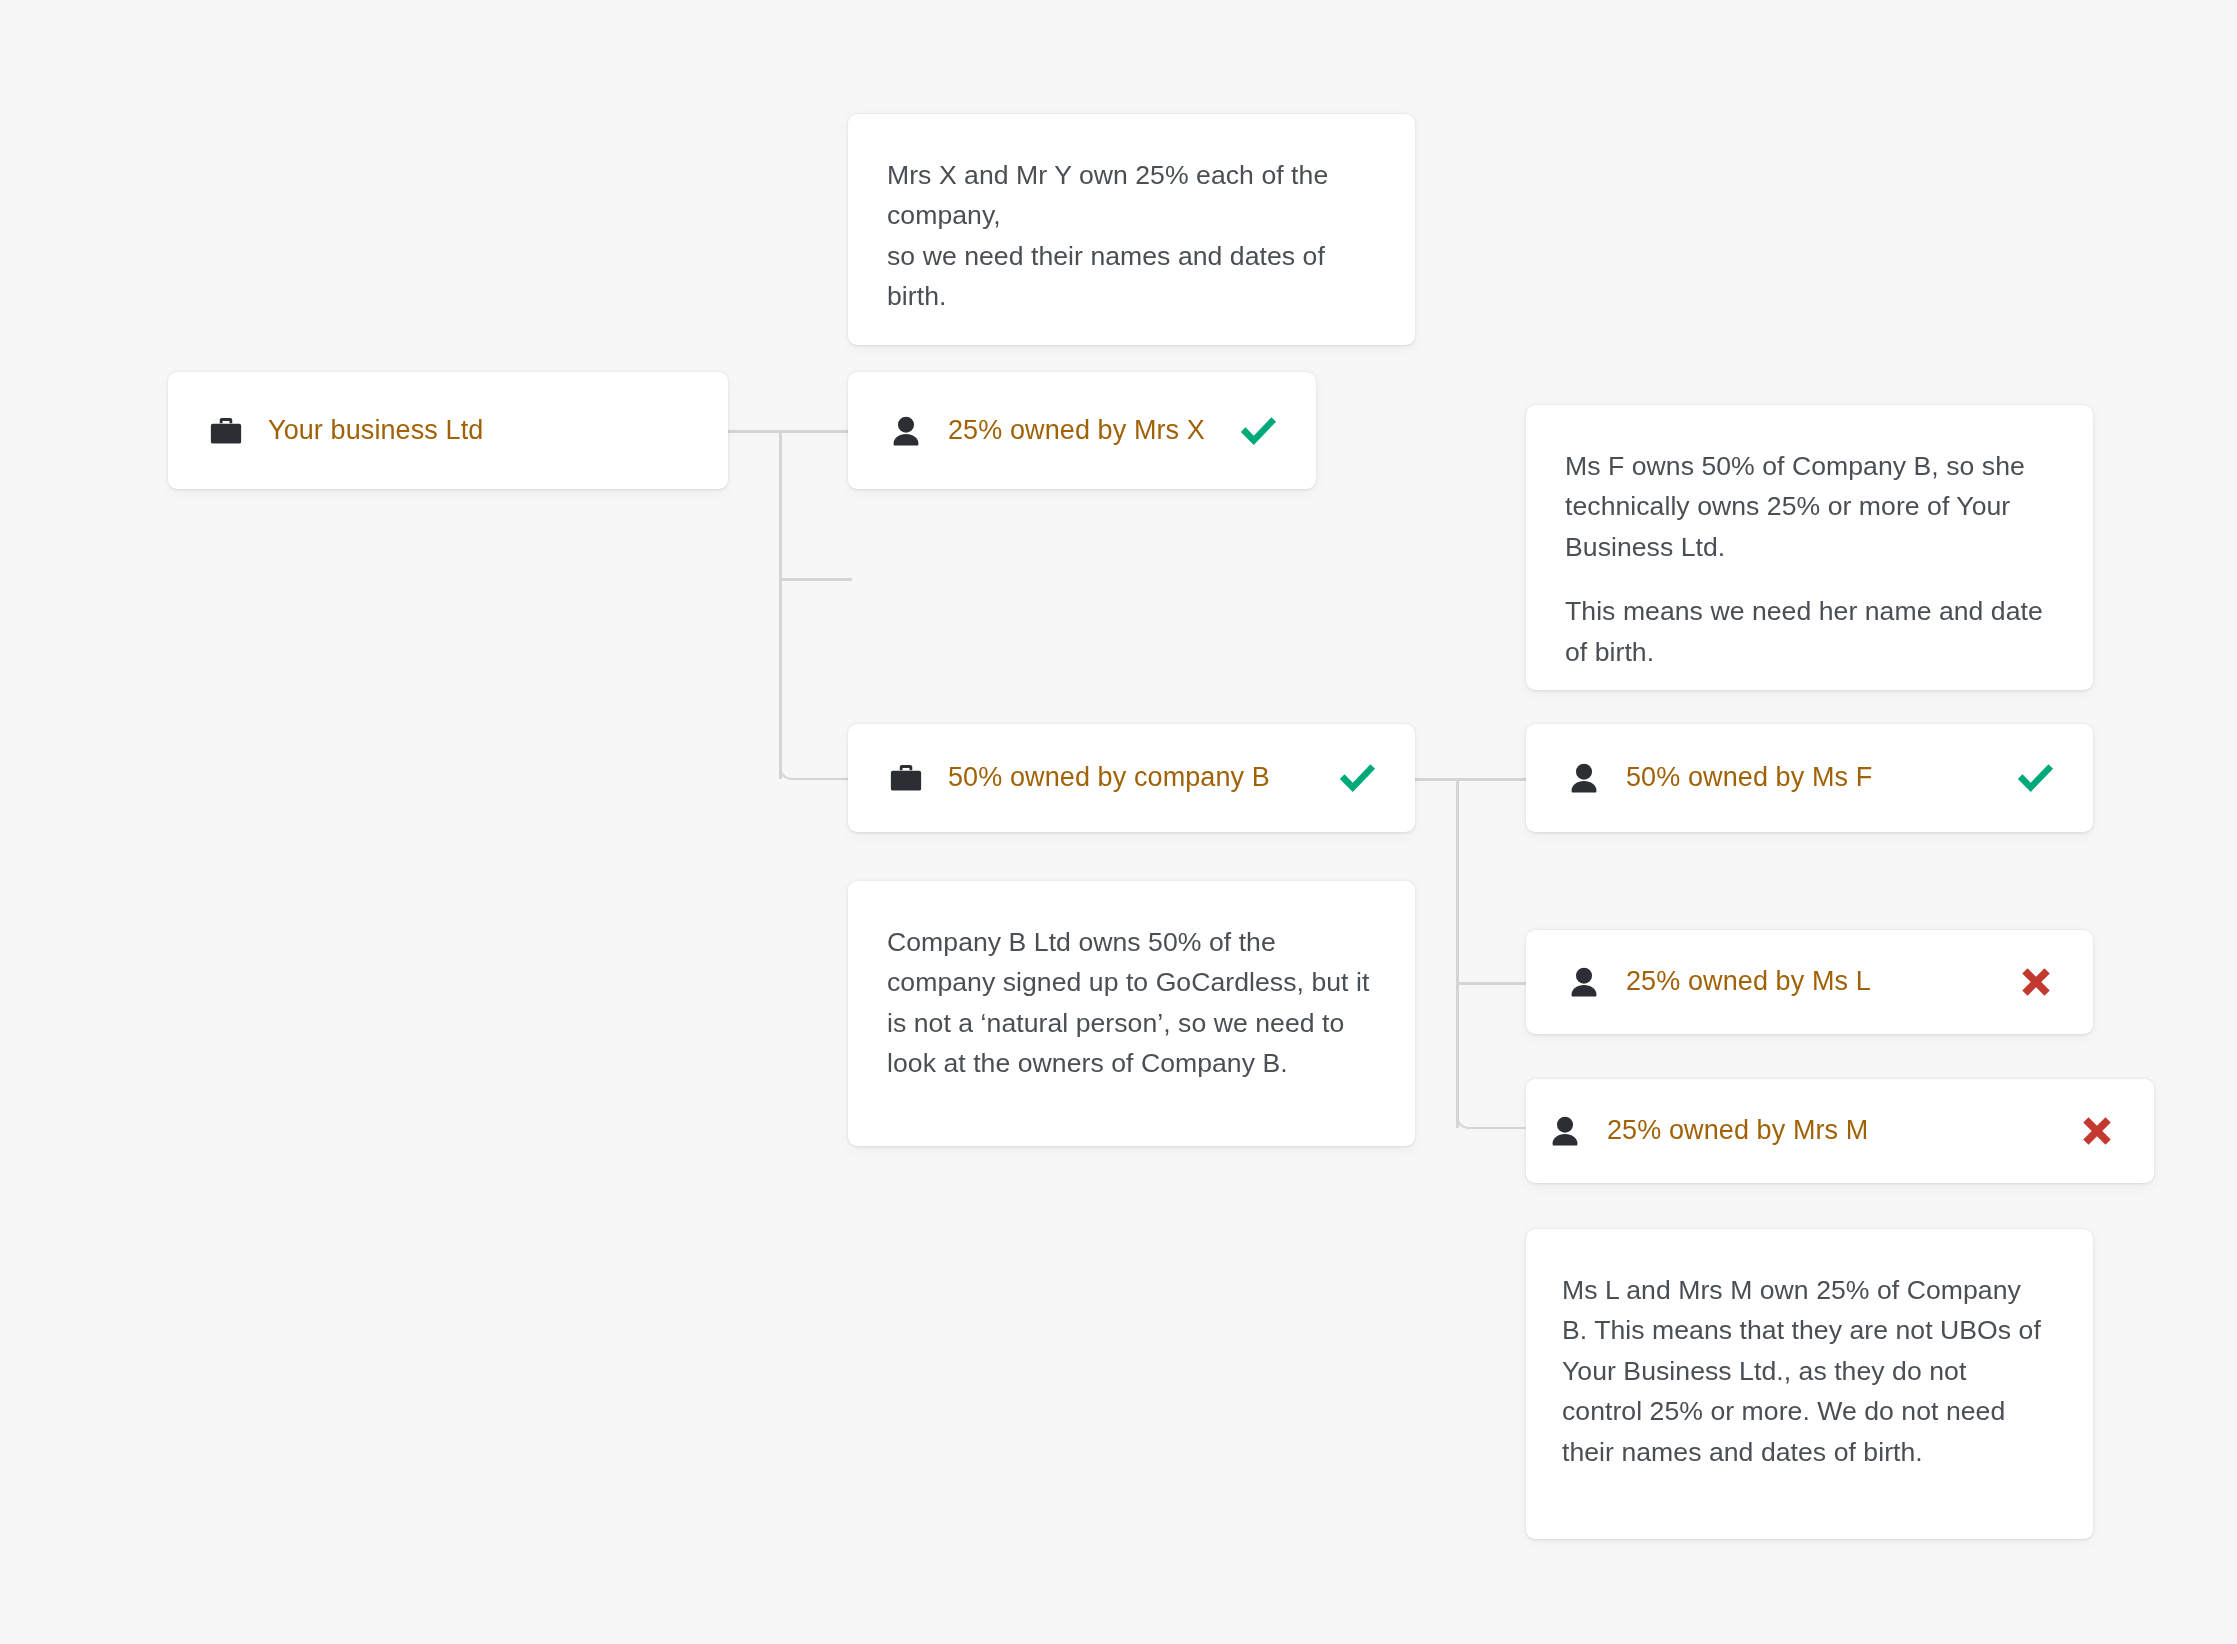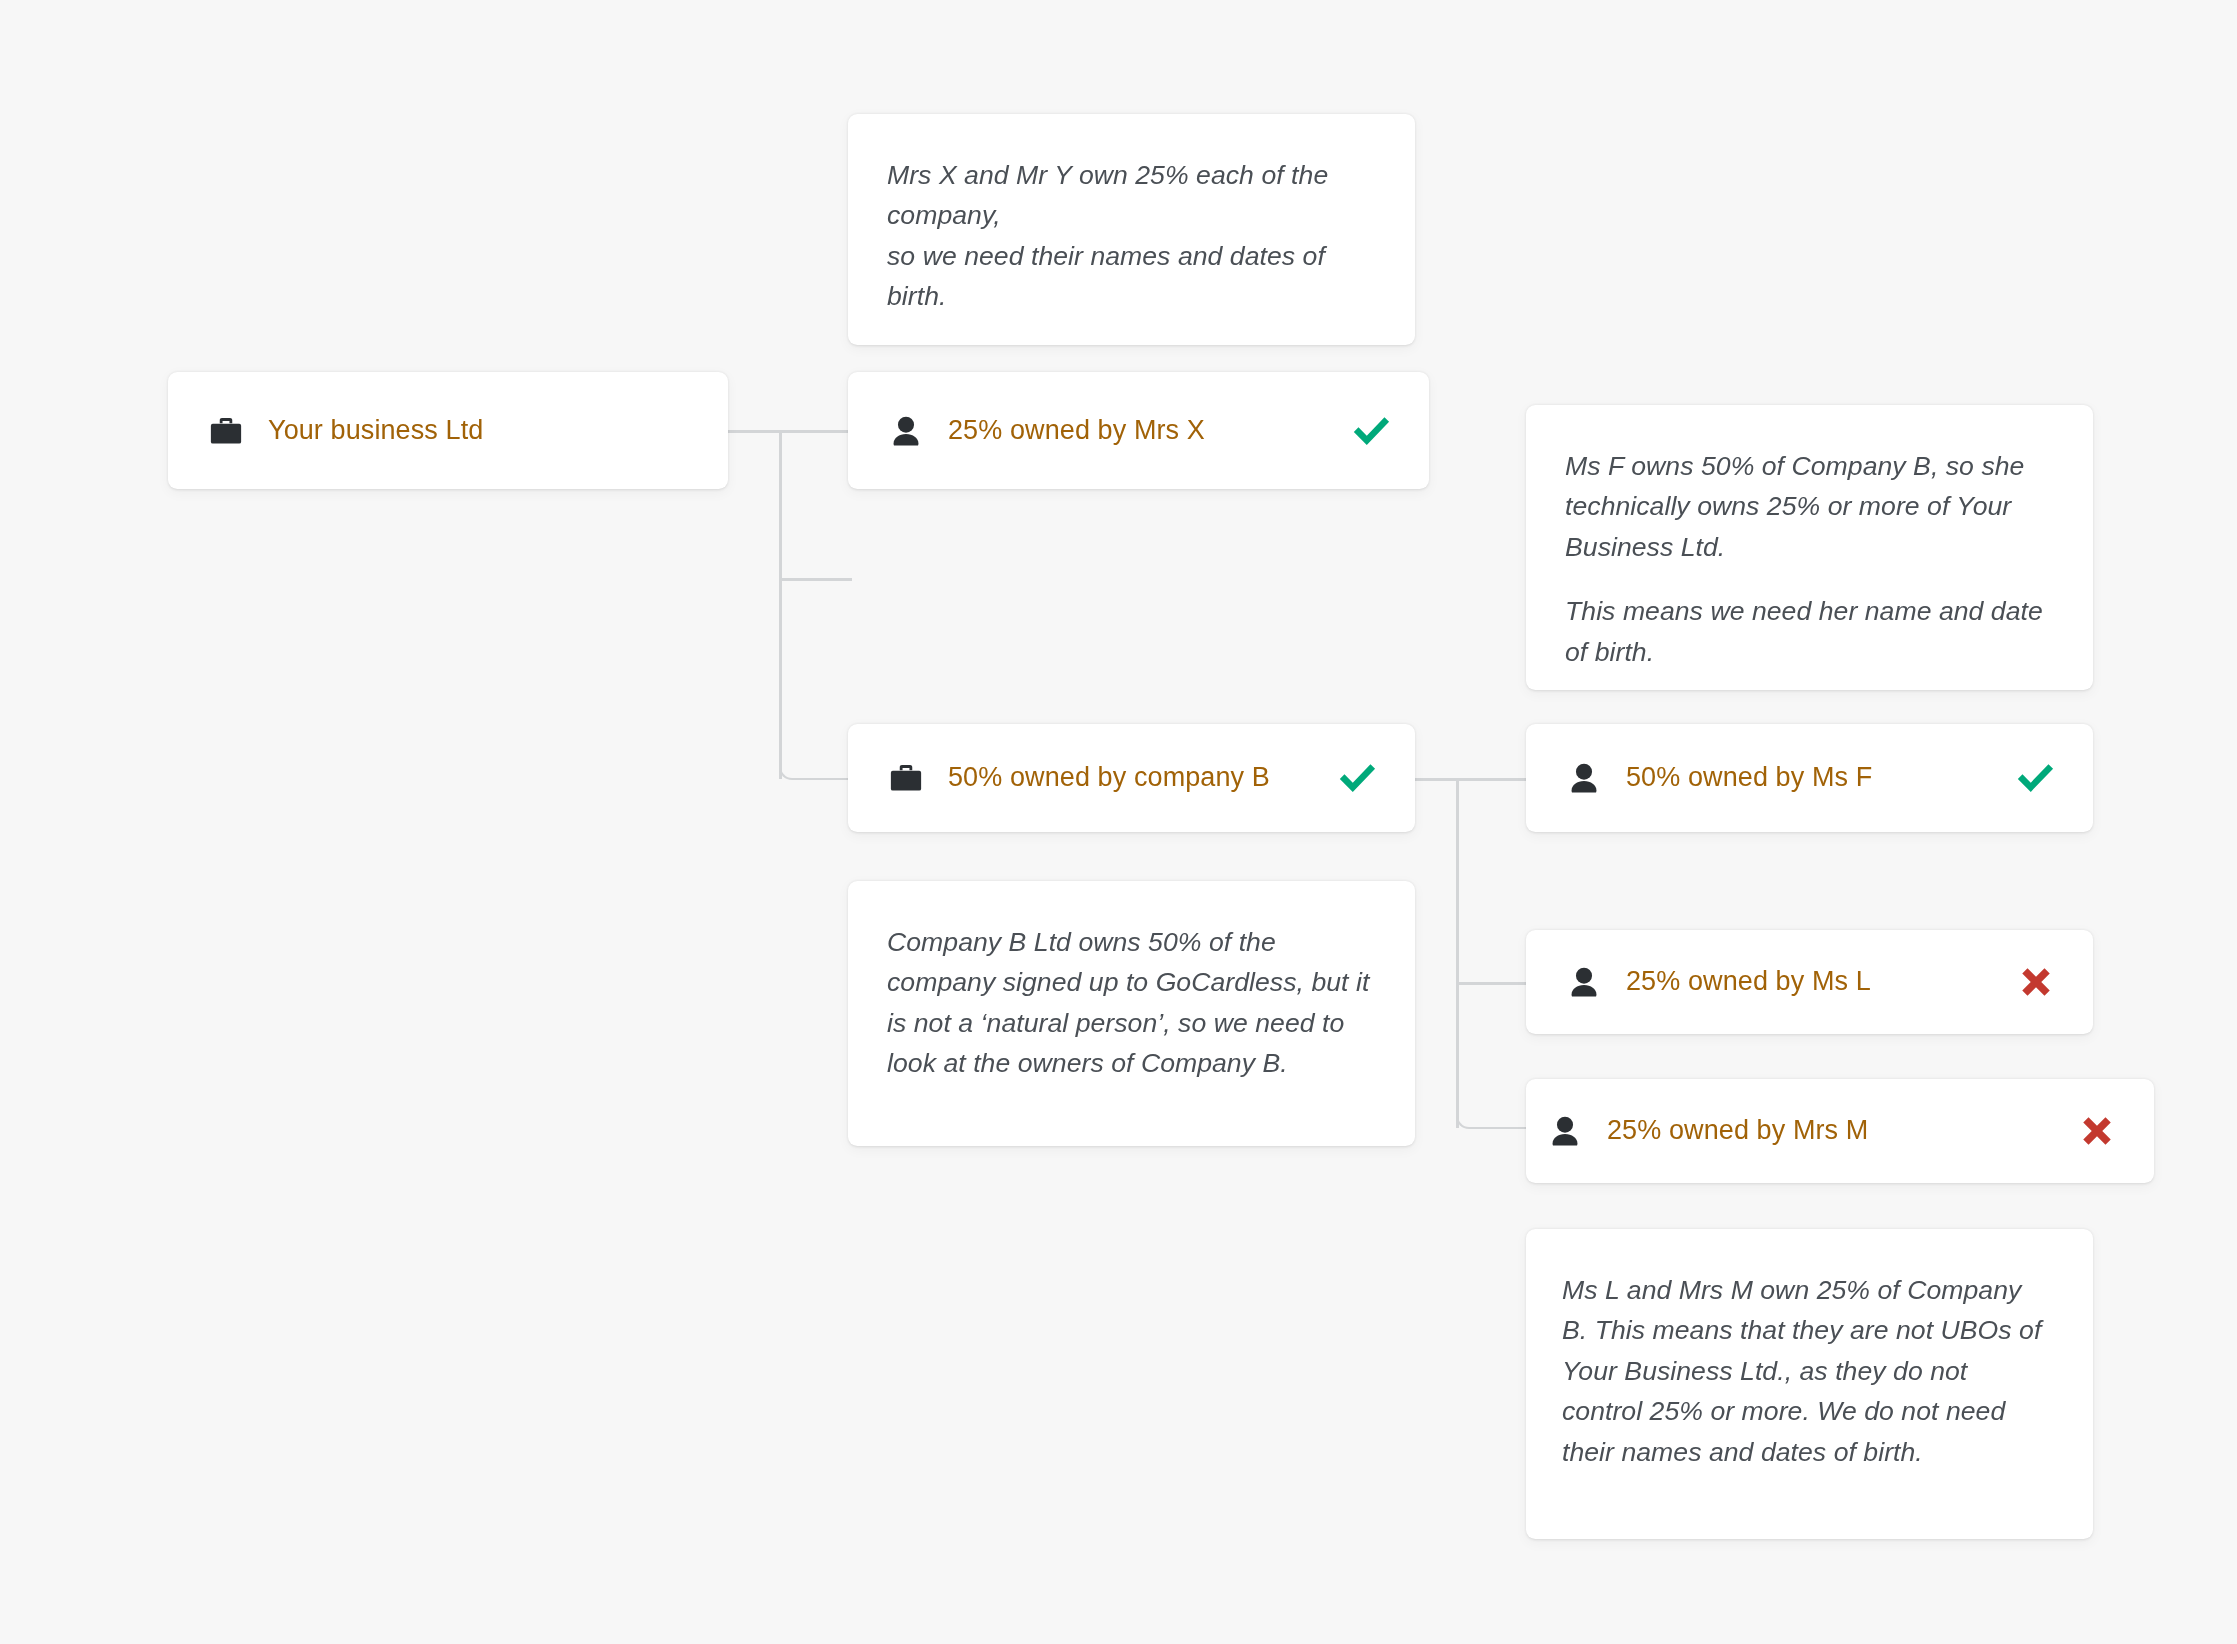--- a/index.html
+++ b/index.html
@@ -58,21 +58,20 @@
     display: flex;
     align-items: center;
     justify-content: center;
     margin-left: 20.5px;
   }
   .node .status svg { display: block; }
 
   
   .note {
     padding: 41px 43px 41px 39px;
-    font-style: italic;
   }
   .note p {
     font-size: 26.6px;
     line-height: 1.52;
     color: #4a4f55;
     letter-spacing: 0.05px;
   }
   .note p + p { margin-top: 24px; }
 
   
@@ -120,21 +119,21 @@
   <div class="card node" style="left:168px; top:372px; width:560px; height:117px;">
     <span class="glyph">
       <svg width="32" height="28" viewBox="0 0 34 30" aria-hidden="true">
         <path fill="#2b2f33" d="M12.6 1.2h8.8c1.3 0 2.3 1 2.3 2.3v3.1h-3.0V4.2h-7.4v2.4h-3.0V3.5c0-1.3 1-2.3 2.3-2.3z"></path>
         <rect x="0.8" y="7.3" width="32.4" height="21.2" rx="2.0" fill="#2b2f33"></rect>
       </svg>
     </span>
     <span class="label" style="font-weight:400;">Your business Ltd</span>
   </div>
 
-  <div class="card node" style="left:848px; top:372px; width:581px; height:117px;">
+  <div class="card node" style="left:848px; top:372px; width:468px; height:117px;">
     <span class="glyph">
       <svg width="28" height="30" viewBox="0 0 30 32" aria-hidden="true">
         <circle cx="15" cy="9.2" r="8.6" fill="#2b2f33"></circle>
         <path fill="#2b2f33" d="M15 19.2c7.3 0 13.3 4.4 13.3 9.9 0 1.4-0.2 2.4-0.5 2.4H2.2c-0.3 0-0.5-1-0.5-2.4 0-5.5 6-9.9 13.3-9.9z"></path>
       </svg>
     </span>
     <span class="label">25% owned by Mrs X</span>
     <span class="status">
       <svg width="37" height="30" viewBox="0 0 40 32" aria-hidden="true">
         <path fill="#00a97a" d="M14.9 31.0 0.9 17.0l5.0-5.0 9.0 9.0L34.0 1.0l5.0 5.0z"></path>

